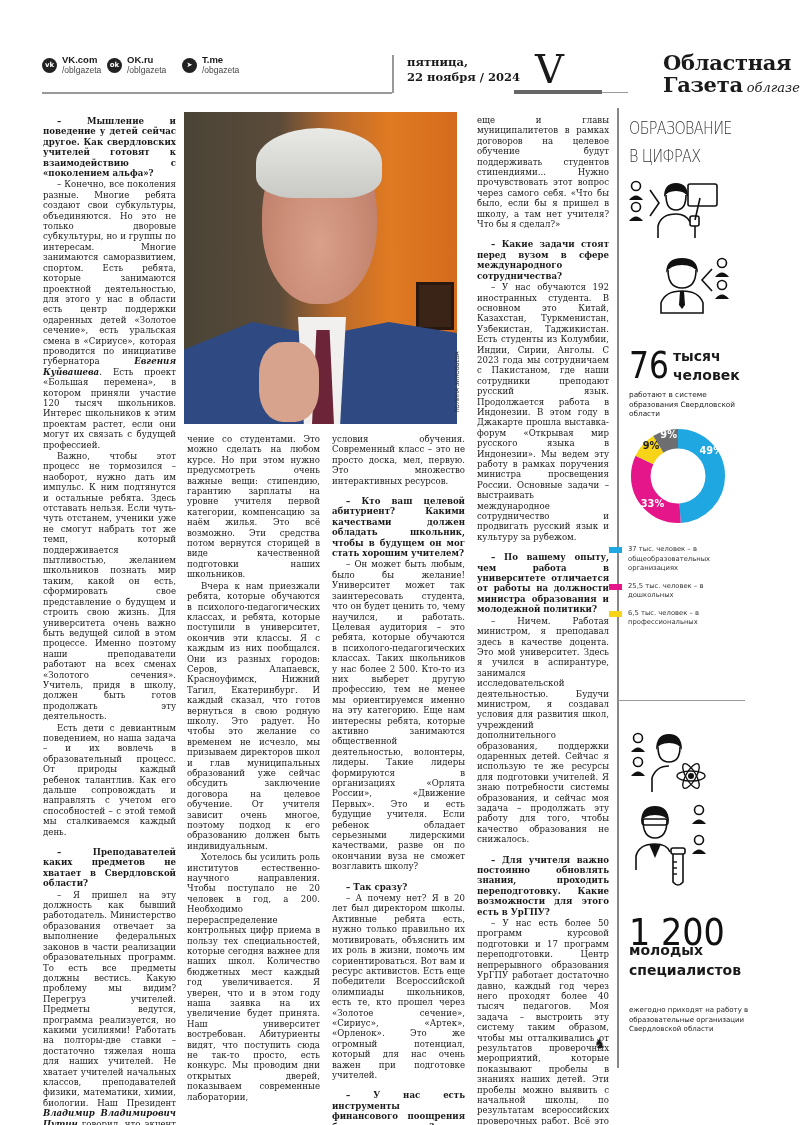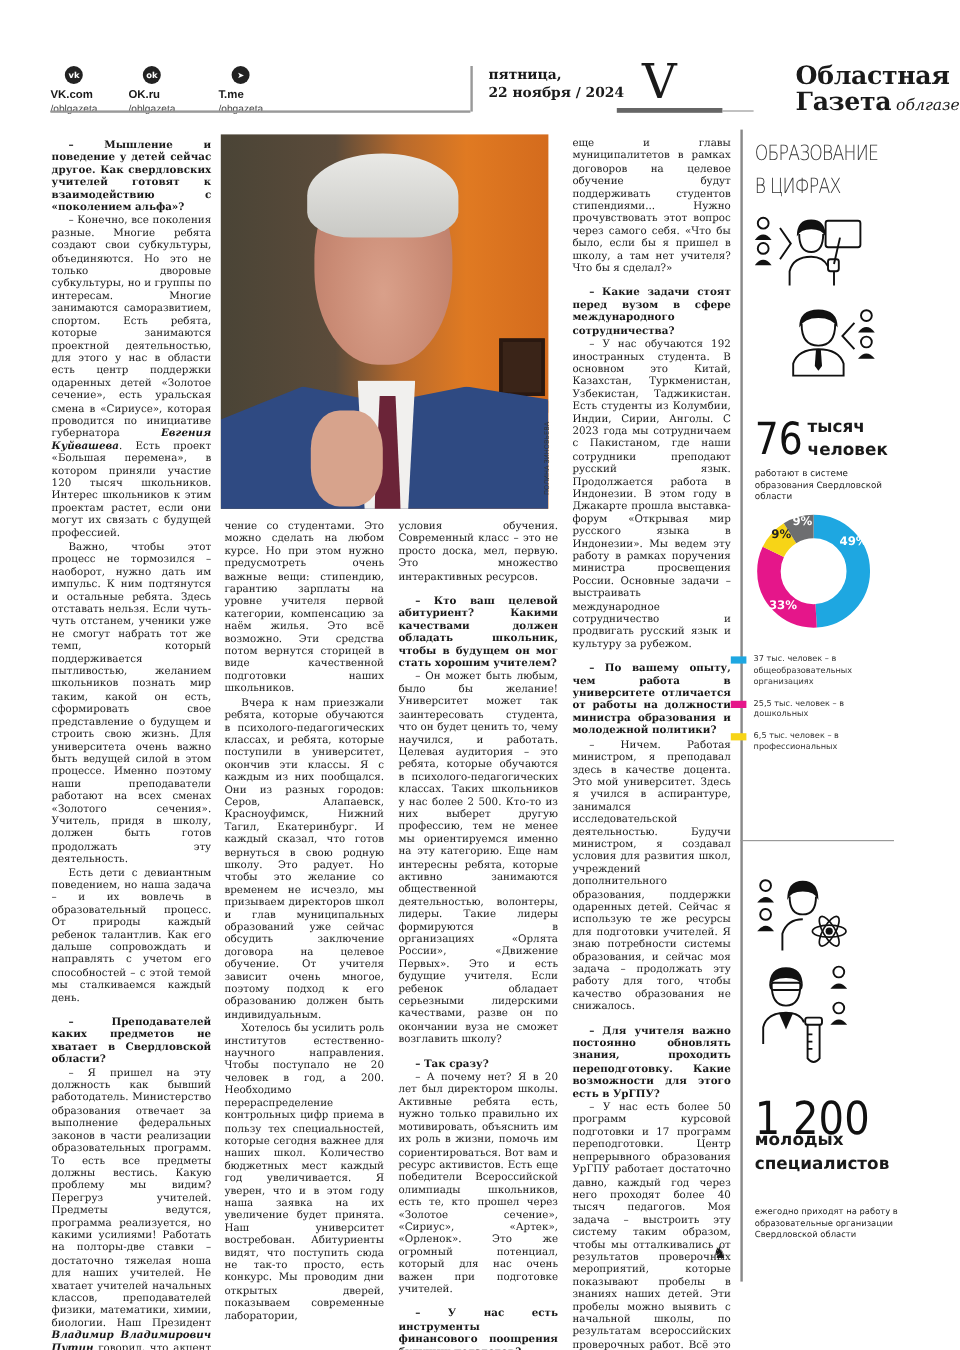--- a/index.html
+++ b/index.html
@@ -1,21 +1,21 @@
 <!DOCTYPE html>
 <html><head>
 <meta charset="utf-8">
 <style>
   * { margin:0; padding:0; box-sizing:border-box; }
   html, body { width:800px; height:1125px; background:#fff; overflow:hidden; }
   body { position:relative; font-family:"DejaVu Serif", serif; color:#1a1a1a; }
 
   
   .hdr { position:absolute; left:0; top:0; width:800px; height:100px; }
-  .social { position:absolute; top:55px; display:flex; align-items:center; gap:5px;flex-direction:column; }
+  .social { position:absolute; top:55px; display:flex; align-items:center; gap:5px; }
   .social .ic { width:15px; height:15px; border-radius:50%; background:#222; color:#fff;
     font-family:"DejaVu Sans", sans-serif; font-size:7px; font-weight:bold; display:flex; align-items:center; justify-content:center; }
   .social .t1 { font-family:"Liberation Sans", sans-serif; font-size:9.5px; font-weight:bold; line-height:10px; }
   .social .t2 { font-family:"Liberation Sans", sans-serif; font-size:8.5px; color:#444; line-height:10px; }
   .hline-left { position:absolute; left:42px; top:92px; width:350px; height:2px; background:#999; }
   .vsep { position:absolute; left:392px; top:55px; width:2px; height:38px; background:#999; }
   .date { position:absolute; left:407px; top:55px; font-family:"DejaVu Serif", serif; font-size:11.5px; font-weight:bold; line-height:15px; }
   .sect-letter { position:absolute; left:535px; top:48px; font-family:"DejaVu Serif", serif; font-size:40px; line-height:42px; }
   .hline-mid { position:absolute; left:514px; top:90px; width:88px; height:4px; background:#666; }
   .hline-mid2 { position:absolute; left:602px; top:92px; width:26px; height:1px; background:#999; }

